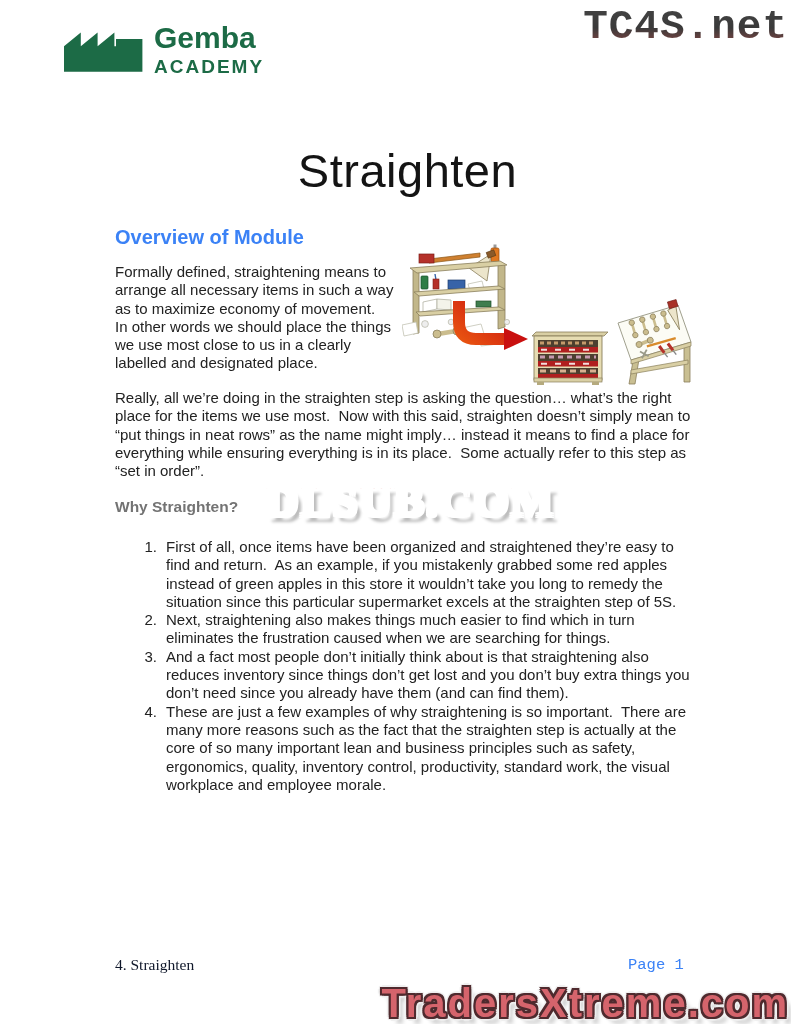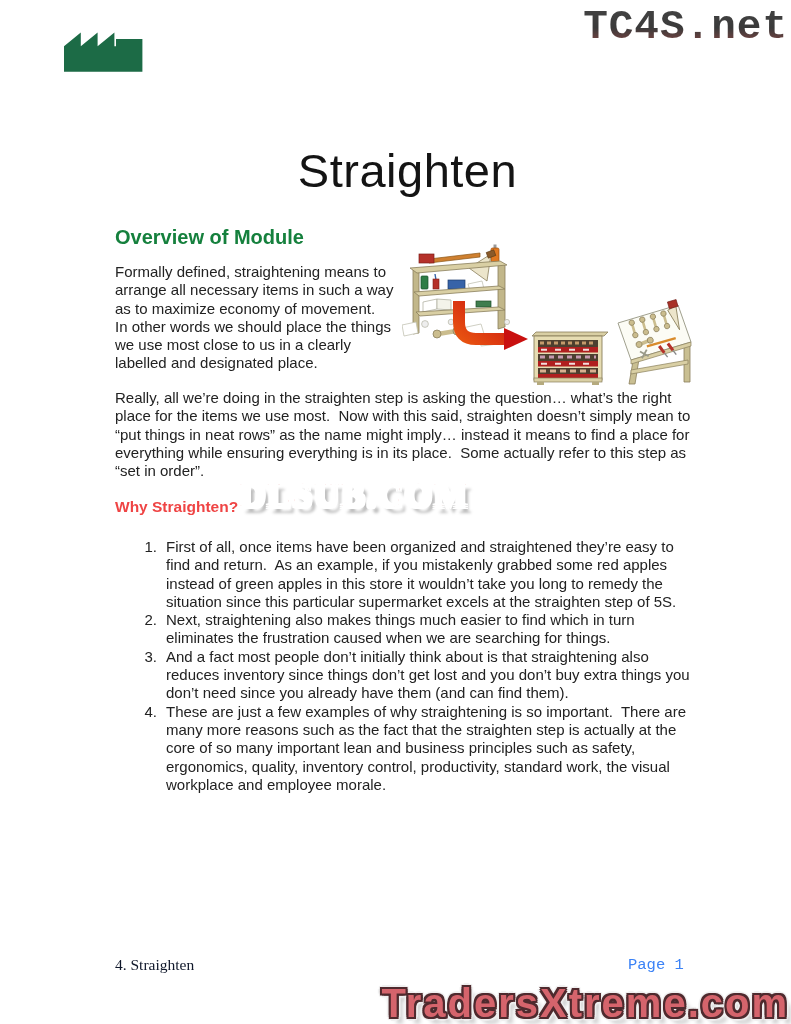--- a/index.html
+++ b/index.html
@@ -17,30 +17,30 @@
   .tc4s{position:absolute;top:4px;right:3px;font-size:41px;font-weight:bold;letter-spacing:1px;
         background:linear-gradient(180deg,#454545 0%,#3a3a3a 52%,#6e4240 78%,#96564c 100%);
         -webkit-background-clip:text;background-clip:text;color:transparent;
         font-family:Liberation Mono, monospace;}
 
   
   .doc-title{position:absolute;left:0;top:143px;width:791px;text-align:center;
              font-size:47px;font-weight:400;color:#141414;letter-spacing:0.5px;margin-left:12px;}
 
   
-  .overview-heading{position:absolute;left:115px;top:226px;font-size:20px;font-weight:bold;color:#15803d;}
+  .overview-heading{position:absolute;left:115px;top:226px;font-size:20px;font-weight:bold;color:#3b82f6;}
   .overview-body{position:absolute;left:115px;top:263px;width:320px;font-size:15px;line-height:18.3px;color:#222;}
 
   .illus-wrap{position:absolute;left:402px;top:243px;width:290px;height:145px;}
 
   
   .para2{position:absolute;left:115px;top:389px;width:580px;font-size:15px;line-height:18.3px;color:#222;}
-  .why-heading{position:absolute;left:115px;top:498px;font-size:15.5px;font-weight:bold;color:#ef4444;}
-
-  .dlsub{position:absolute;left:240px;top:477px;font-size:35px;font-weight:900;letter-spacing:2px;
+  .why-heading{position:absolute;left:115px;top:498px;font-size:15.5px;font-weight:bold;color:#737373;}
+
+  .dlsub{position:absolute;left:266px;top:477px;font-size:45px;font-weight:900;letter-spacing:2px;
          font-family:"Liberation Serif", serif;line-height:1.1;
          color:#c51e1a;
          background:linear-gradient(180deg,#e04a42 0%,#a80f0c 45%,#e23a30 55%,#b81512 100%);
          -webkit-background-clip:text;background-clip:text;-webkit-text-fill-color:transparent;
          text-shadow:-2px -2px 0 #ffffff,2px -2px 0 #ffffff,-2px 2px 0 #ffffff,2px 2px 0 #ffffff,
                      -2px 0 0 #ffffff,2px 0 0 #ffffff,0 -2px 0 #ffffff,0 2px 0 #ffffff,
                      5px 6px 3px #bdbdbd;}
 
   .why-list{position:absolute;left:133px;top:538px;width:562px;font-size:15px;line-height:18.3px;color:#222;}
   .li{display:flex;}
@@ -63,20 +63,24 @@
 </style>
 </head>
 <body>
 
 <div class="page">
 
   <div class="logo">
     <svg width="80" height="50" viewBox="0 0 100 62">
       <path d="M0 62 L0 30 L21 13 L21 30 L42 13 L42 30 L63 13 L63 30 L65 30 L65 21 L98 21 L98 62 Z" fill="#1c6b46"></path>
     </svg>
+    <div class="logo-text">
+      <span class="logo-brand">Gemba</span>
+      <span class="logo-sub">ACADEMY</span>
+    </div>
   </div>
 
   <div class="tc4s">TC4S.net</div>
 
   <div class="doc-title">Straighten</div>
 
   <div class="overview-heading">Overview of Module</div>
   <div class="overview-body pre">Formally defined, straightening means to
 arrange all necessary items in such a way
 as to maximize economy of movement.

